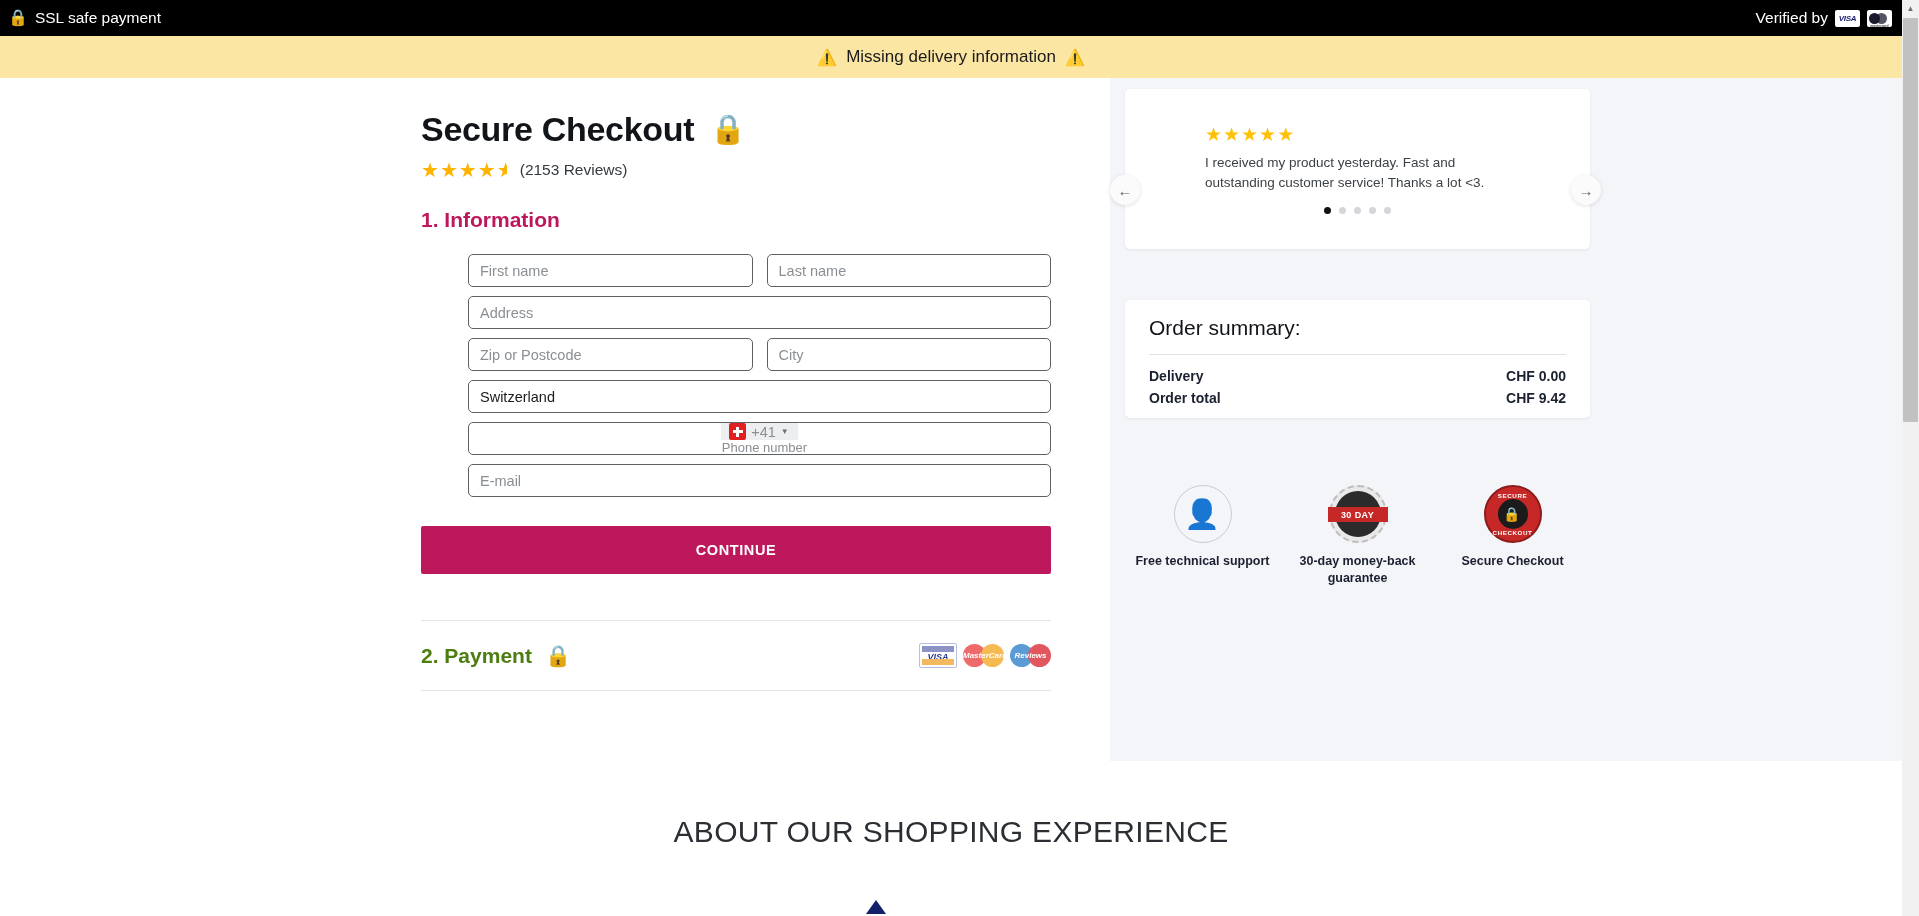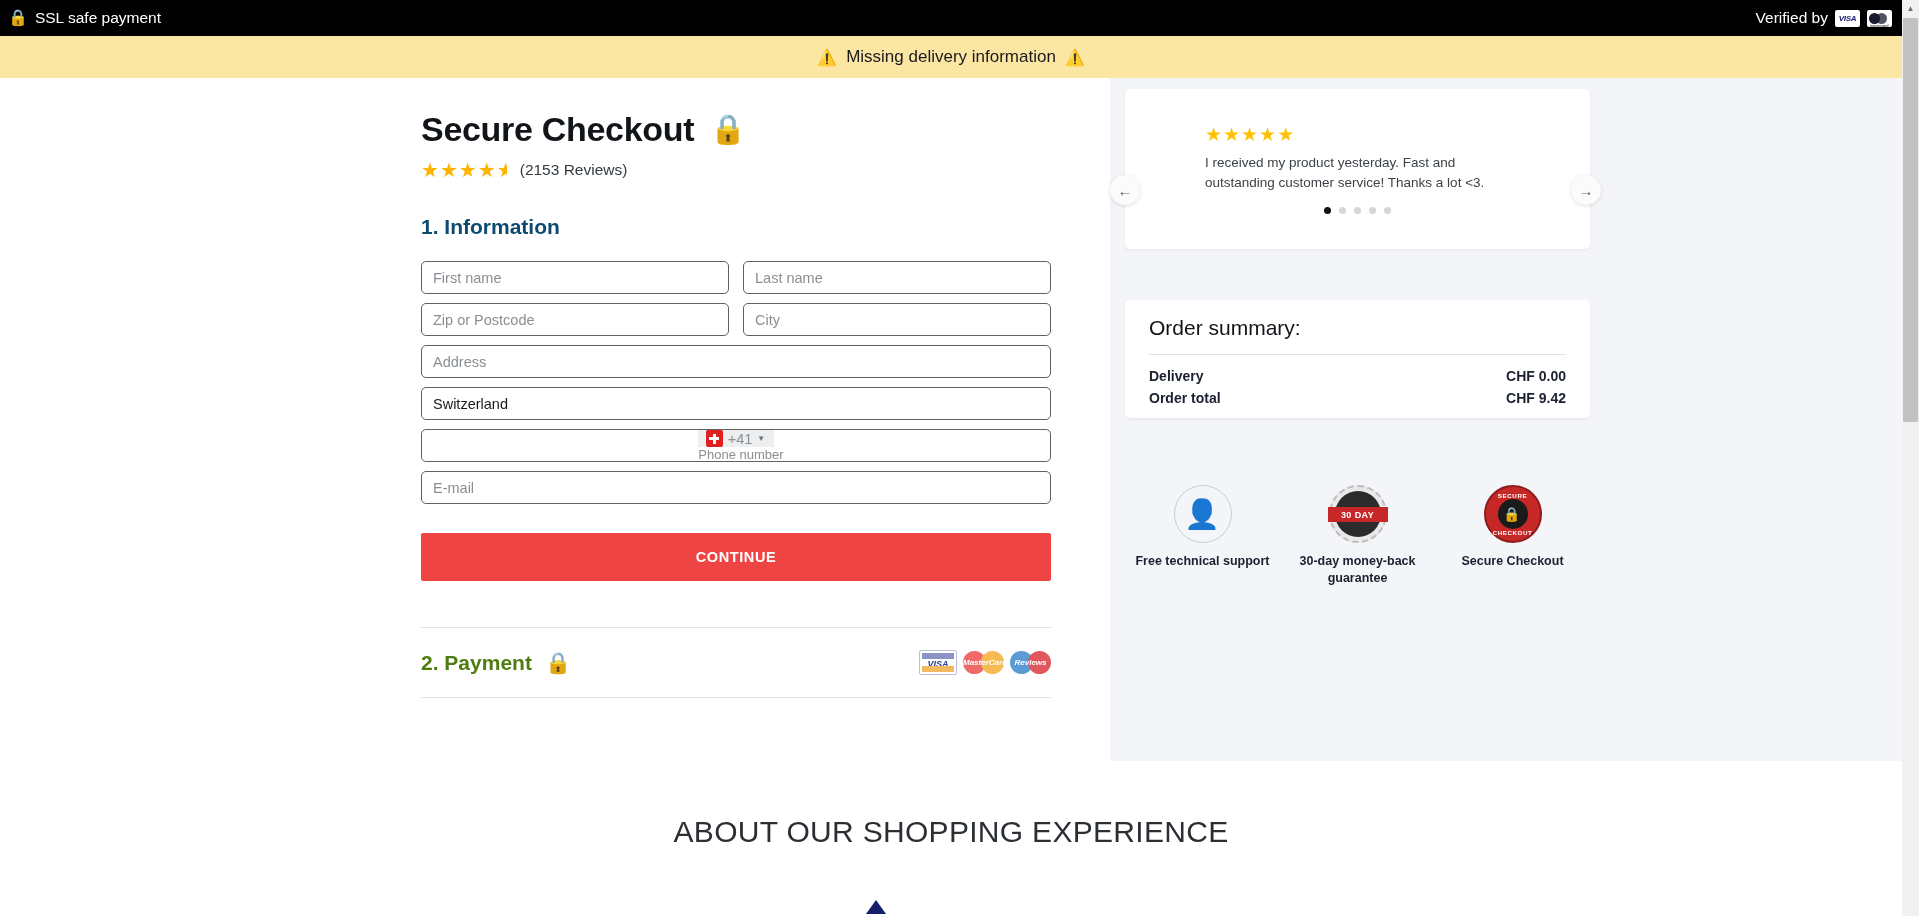--- a/index.html
+++ b/index.html
@@ -56,24 +56,24 @@
   .title-row { display: flex; align-items: center; gap: 16px; }
   .page-title { font-size: 34px; font-weight: bold; color: #111418; letter-spacing: -0.3px; }
   .title-lock { font-size: 29px; line-height: 1; }
   .rating-row { display: flex; align-items: center; gap: 13px; margin-top: 11px; }
   .stars { color: #ffb400; font-size: 20px; letter-spacing: 1px; line-height: 1; }
   .half-star {
     display: inline-block; color: #ffb400; font-size: 20px;
     width: 10px; overflow: hidden; vertical-align: top;
   }
   .reviews-count { font-size: 15.5px; color: #333a40; }
-  .step-heading { font-size: 21px; font-weight: bold; color: #0c4a6e; margin-top: 35px; }
+  .step-heading { font-size: 21px; font-weight: bold; color: #be185d; margin-top: 28px; }
 
   .form { margin-top: 22px; }
-  .frow { display: flex; gap: 14px; margin-bottom: 9px; }
+  .frow { display: flex; gap: 14px; margin-bottom: 9px; margin-left: 47px; }
   .field {
     height: 33px; border: 1px solid #606060; border-radius: 5px;
     background: #ffffff; display: flex; align-items: center; padding: 0 11px;
     font-size: 14.5px; color: #8a8f94; width: 100%;
   }
   .field.filled { color: #1a1a1a; }
   .field.half { width: 50%; }
   .field.phone { padding: 0; overflow: hidden; flex-direction: column; }
   .phone-prefix {
     height: 100%; display: flex; align-items: center; gap: 5px;
@@ -87,21 +87,21 @@
     content: ""; position: absolute; background: #ffffff;
   }
   .swiss-flag::before { left: 7px; top: 3.5px; width: 3px; height: 10px; }
   .swiss-flag::after { left: 3.5px; top: 7px; width: 10px; height: 3px; }
   .prefix-num { font-size: 14.5px; color: #8a8f94; }
   .caret { font-size: 8px; color: #6b7176; }
   .phone-ph { padding-left: 10px; font-size: 13px; color: #8a8f94; }
 
   .continue-btn {
     margin-top: 20px; height: 48px; width: 100%;
-    background: #ef4444; color: #ffffff; border: none; border-radius: 2px;
+    background: #be185d; color: #ffffff; border: none; border-radius: 2px;
     font-size: 14.5px; font-weight: bold; letter-spacing: .6px;
     cursor: pointer; font-family: inherit;
   }
 
   .divider { height: 1px; background: #e2e4e6; margin-top: 46px; }
   .payment-row {
     display: flex; align-items: center; justify-content: space-between;
     margin-top: 22px; padding-bottom: 22px; border-bottom: 1px solid #e2e4e6;
   }
   .payment-left { display: flex; align-items: center; gap: 13px; }
@@ -274,25 +274,25 @@
   </div>
 
   <div class="step-heading">1. Information</div>
 
   <div class="form">
     <div class="frow">
       <div class="field half">First name</div>
       <div class="field half">Last name</div>
     </div>
     <div class="frow">
+      <div class="field">Address</div>
+    </div>
+    <div class="frow">
       <div class="field half">Zip or Postcode</div>
       <div class="field half">City</div>
-    </div>
-    <div class="frow">
-      <div class="field">Address</div>
     </div>
     <div class="frow">
       <div class="field filled">Switzerland</div>
     </div>
     <div class="frow">
       <div class="field phone">
         <span class="phone-prefix">
           <span class="swiss-flag"></span>
           <span class="prefix-num">+41</span>
           <span class="caret">▼</span>

